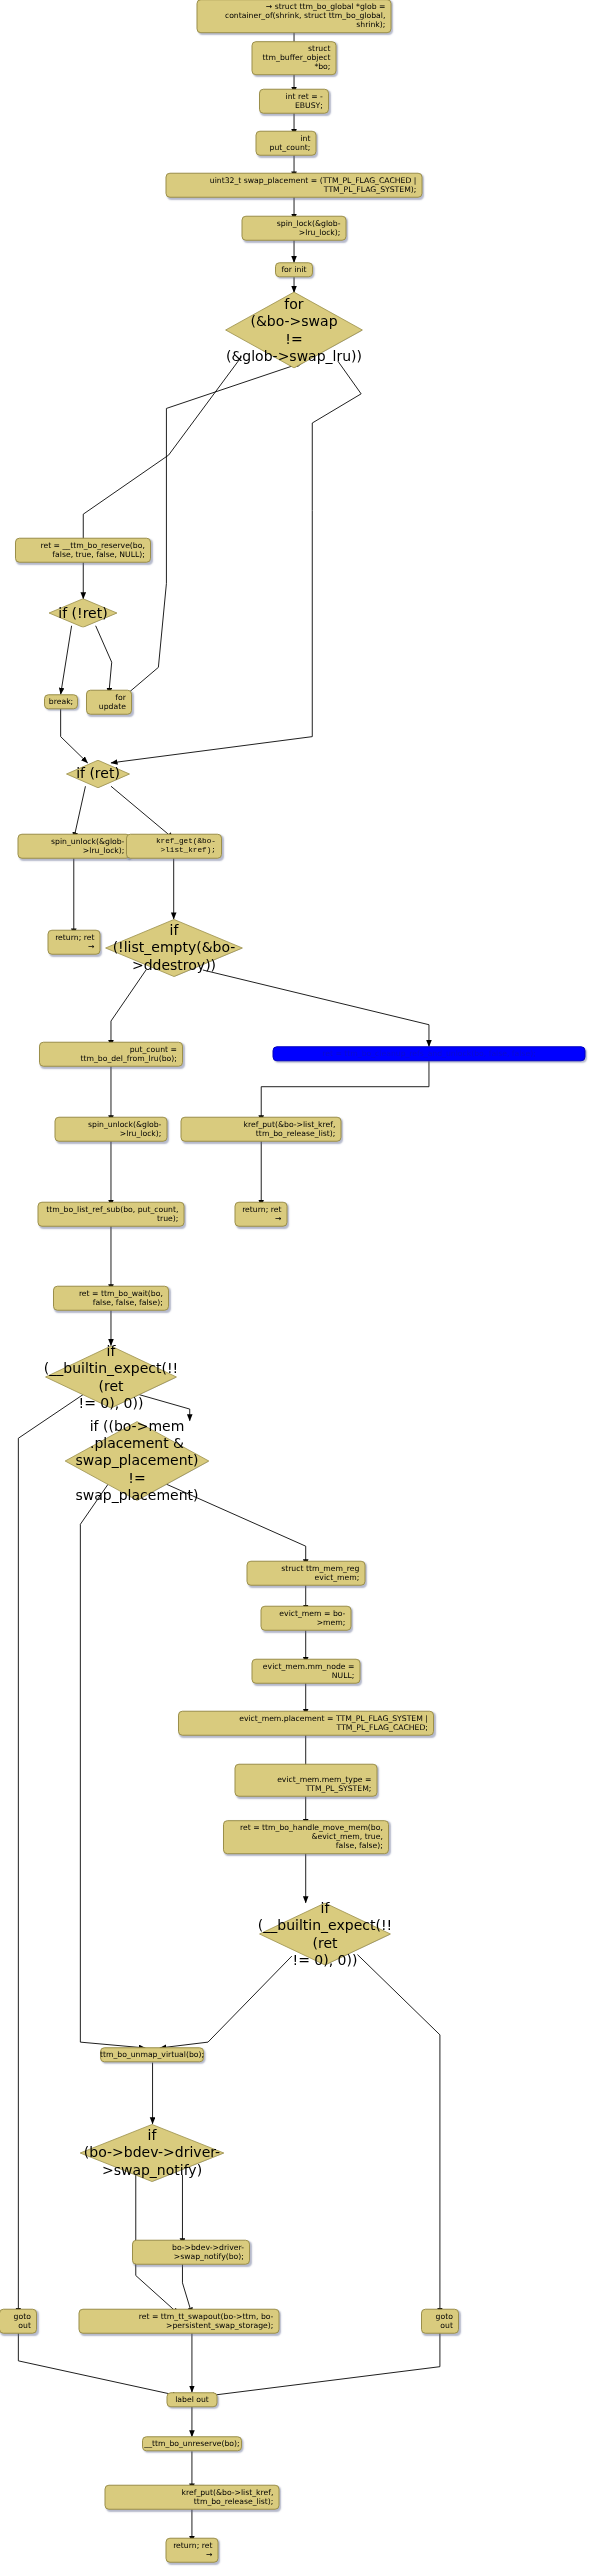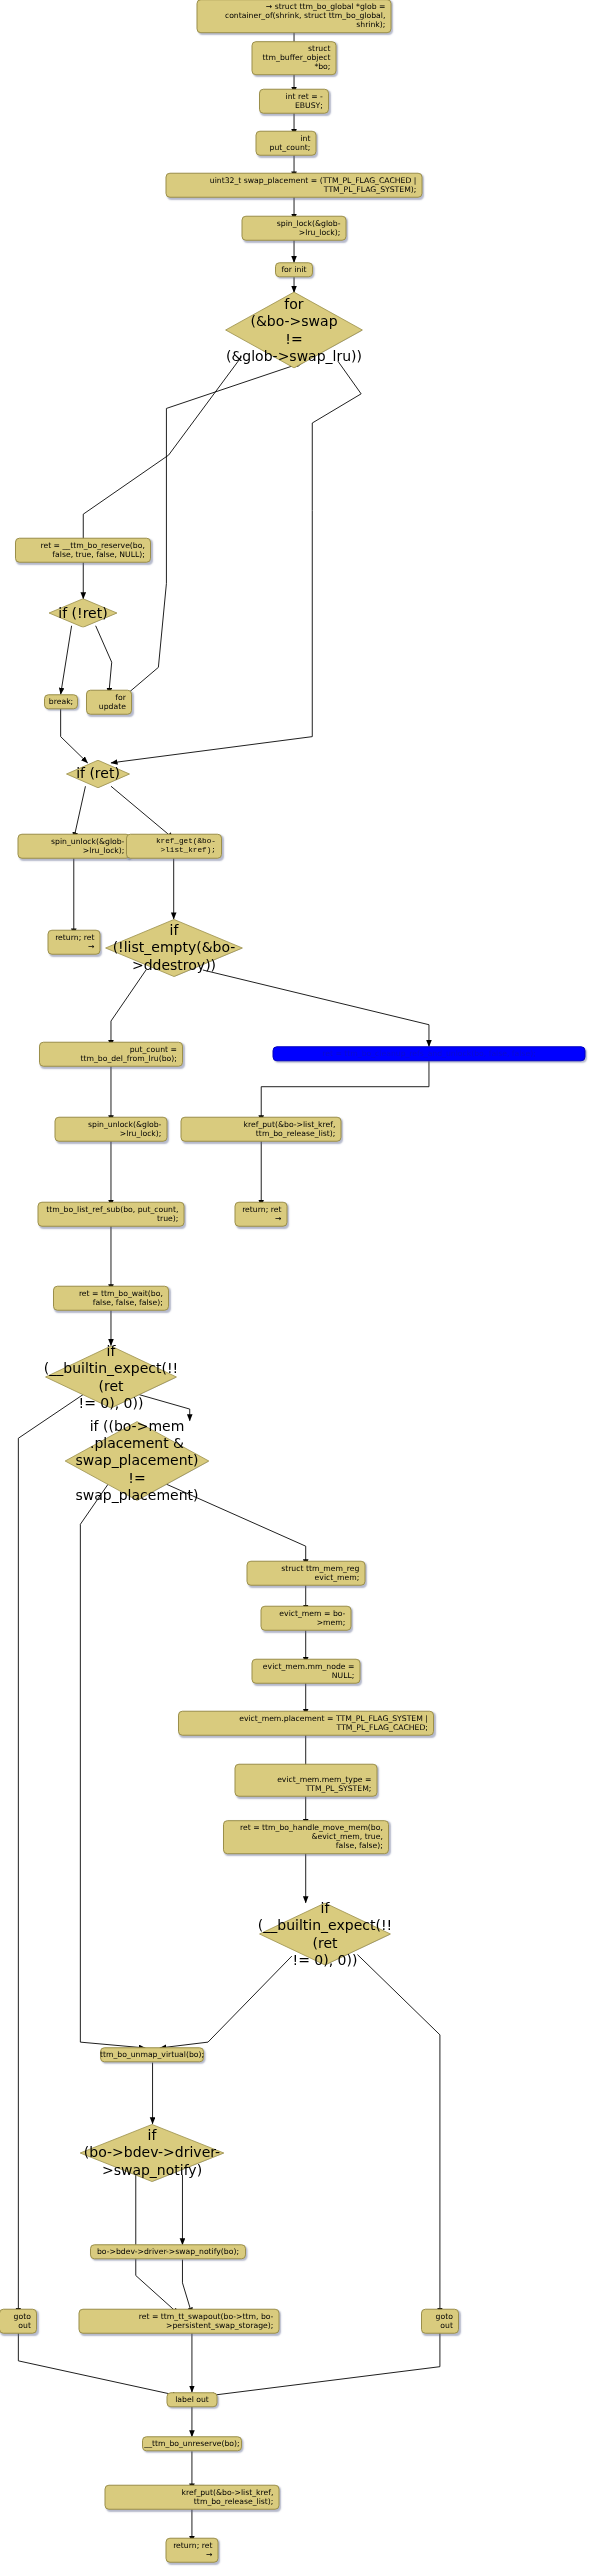--- a/index.html
+++ b/index.html
@@ -285,21 +285,21 @@
         <span style="white-space: pre-line;">ttm_bo_unmap_virtual(bo);</span>
       </div>
       <div class="diamond-wrap" style="left: 152px; top: 2153px; width: 146px; height: 58px;">
         <svg class="diamond-shape" viewBox="0 0 100 100" preserveAspectRatio="none">
           <polygon points="51,3 99,51 51,99 3,51" fill="rgba(90,100,140,0.40)"></polygon>
           <polygon points="50,0.8 99.2,50 50,99.2 0.8,50" fill="#D9CB7E" stroke="#9B8F4A" stroke-width="0.8" vector-effect="non-scaling-stroke"></polygon>
         </svg>
         <div class="diamond-label">if
 (bo-&gt;bdev-&gt;driver-&gt;swap_notify)</div>
       </div>
-      <div class="node rect" style="left: 168px; top: 2252px; width: 156px; min-height: 14.6px;">
+      <div class="node rect" style="left: 191px; top: 2252px; width: 118px; min-height: 14.6px;">
         <span style="white-space: pre-line;">bo-&gt;bdev-&gt;driver-&gt;swap_notify(bo);</span>
       </div>
       <div class="node rect" style="left: 18px; top: 2321px; width: 38px; min-height: 14.6px;">
         <span style="white-space: pre-line;">goto out</span>
       </div>
       <div class="node rect" style="left: 179px; top: 2321px; width: 201px; min-height: 14.6px;">
         <span style="white-space: pre-line;">ret = ttm_tt_swapout(bo-&gt;ttm, bo-&gt;persistent_swap_storage);</span>
       </div>
       <div class="node rect" style="left: 440px; top: 2321px; width: 38px; min-height: 14.6px;">
         <span style="white-space: pre-line;">goto out</span>

